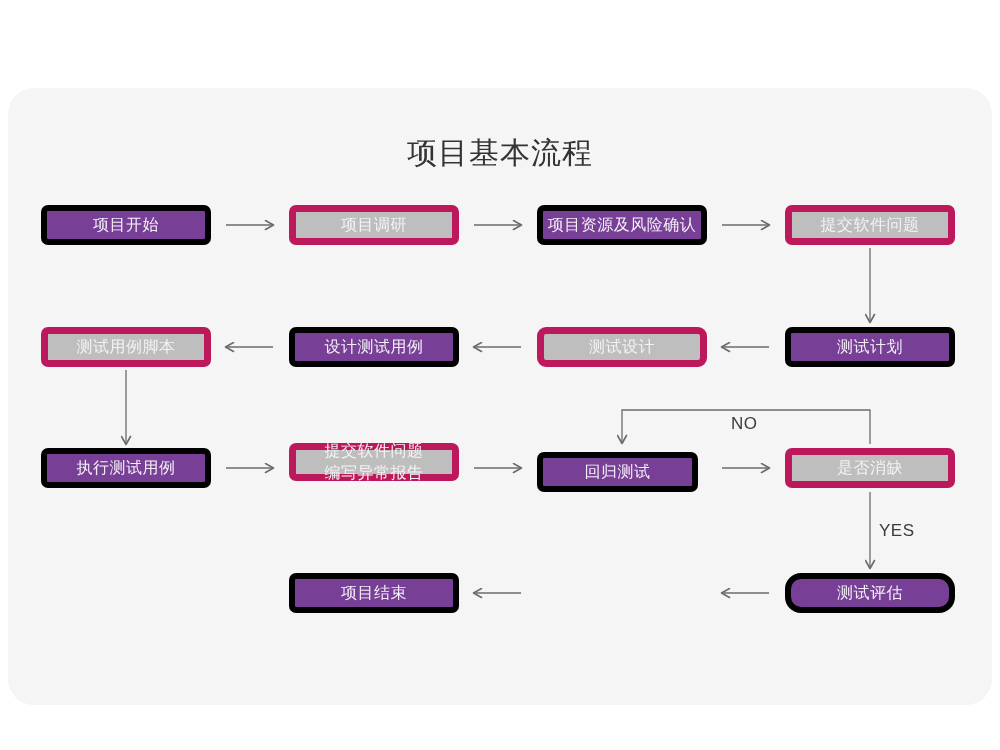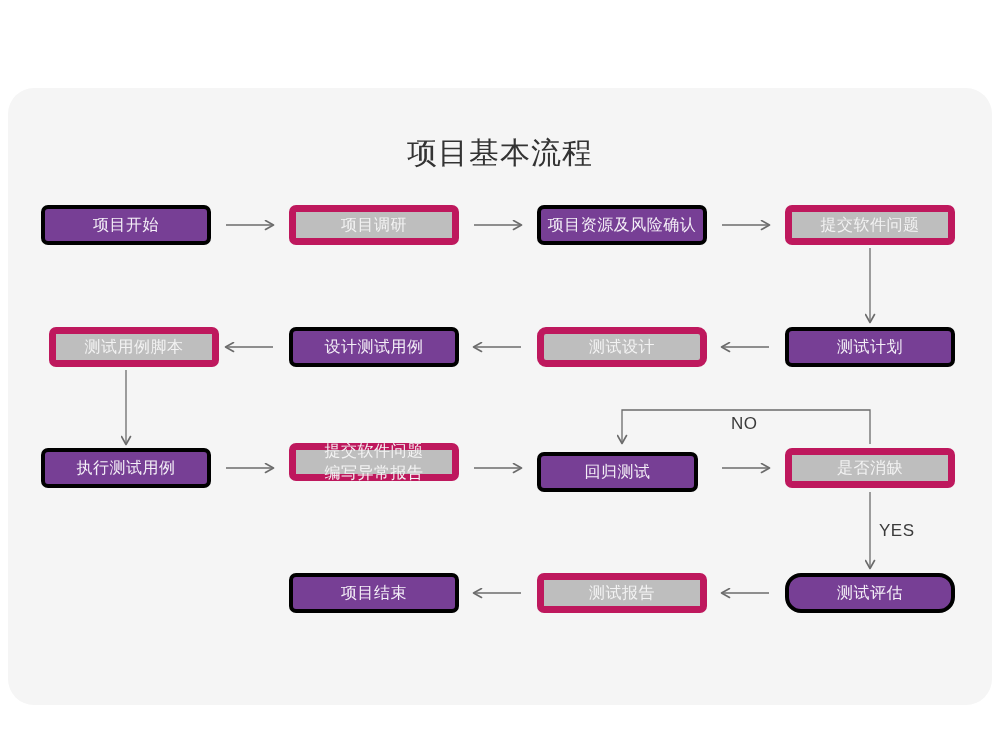--- a/index.html
+++ b/index.html
@@ -48,21 +48,21 @@
     justify-content: center;
     text-align: center;
     border-radius: 7px;
     font-size: 16px;
     line-height: 22px;
     letter-spacing: 0.5px;
     white-space: pre-line;
   }
   .node.purple {
     background: #773f95;
-    border: 4px solid #000000;
+    border: 6px solid #000000;
     color: #f4eff7;
   }
   .node.gray {
     background: #bebebe;
     border: 7px solid #be185d;
     color: #f3f3f3;
   }
   svg.arrows {
     position: absolute;
     left: 0;
@@ -146,31 +146,30 @@
     <g>
       <line x1="521" y1="593" x2="474" y2="593" stroke="#6b6b6b" stroke-width="1.3" marker-end="url(#ah)"></line>
     </g>
   </svg>
 
   <div class="node purple" style="left:41px;  top:205px; width:170px; height:40px;">项目开始</div>
   <div class="node gray" style="left:289px; top:205px; width:170px; height:40px;">项目调研</div>
   <div class="node purple" style="left:537px; top:205px; width:170px; height:40px;">项目资源及风险确认</div>
   <div class="node gray" style="left:785px; top:205px; width:170px; height:40px;">提交软件问题</div>
 
-  <div class="node gray" style="left:41px;  top:327px; width:170px; height:40px;margin-left:8px;">测试用例脚本</div>
+  <div class="node gray" style="left:41px;  top:327px; width:170px; height:40px;">测试用例脚本</div>
   <div class="node purple" style="left:289px; top:327px; width:170px; height:40px;">设计测试用例</div>
   <div class="node gray" style="left:537px; top:327px; width:170px; height:40px;border-radius:9px;">测试设计</div>
   <div class="node purple" style="left:785px; top:327px; width:170px; height:40px;">测试计划</div>
 
   <div class="node purple" style="left:41px;  top:448px; width:170px; height:40px;">执行测试用例</div>
   <div class="node gray" style="left:289px; top:443px; width:170px; height:38px;">提交软件问题
 编写异常报告</div>
   <div class="node purple" style="left:537px; top:452px; width:161px; height:40px;">回归测试</div>
   <div class="node gray" style="left:785px; top:448px; width:170px; height:40px;">是否消缺</div>
 
   <div class="node purple" style="left:289px; top:573px; width:170px; height:40px;">项目结束</div>
-  <div class="node gray" style="left:537px; top:573px; width:170px; height:40px;">测试报告</div>
   <div class="node purple" style="left:785px; top:573px; width:170px; height:40px;border-radius:16px;">测试评估</div>
 
   <div class="edge-label" style="left:731px; top:414px;">NO</div>
   <div class="edge-label" style="left:879px; top:521px;">YES</div>
 
 </div>
 
 </body></html>

